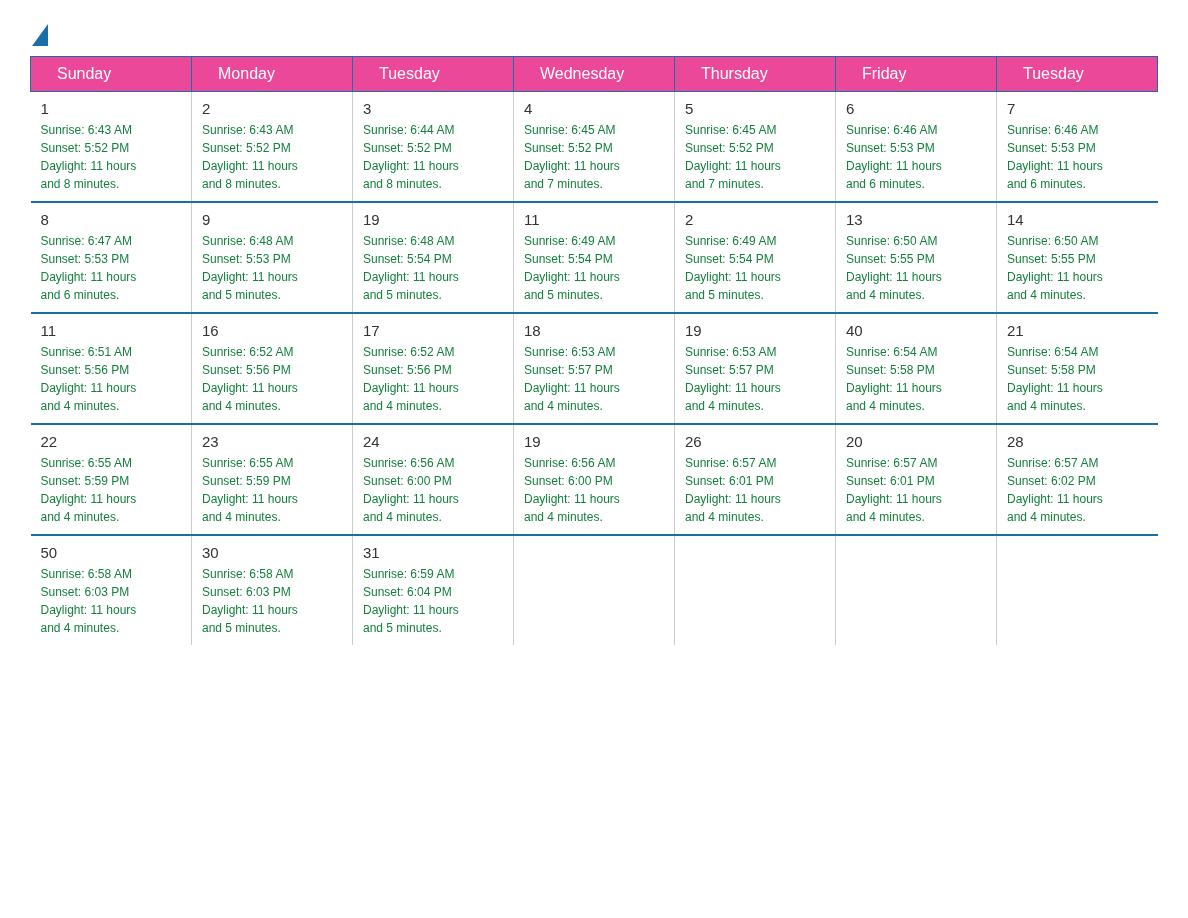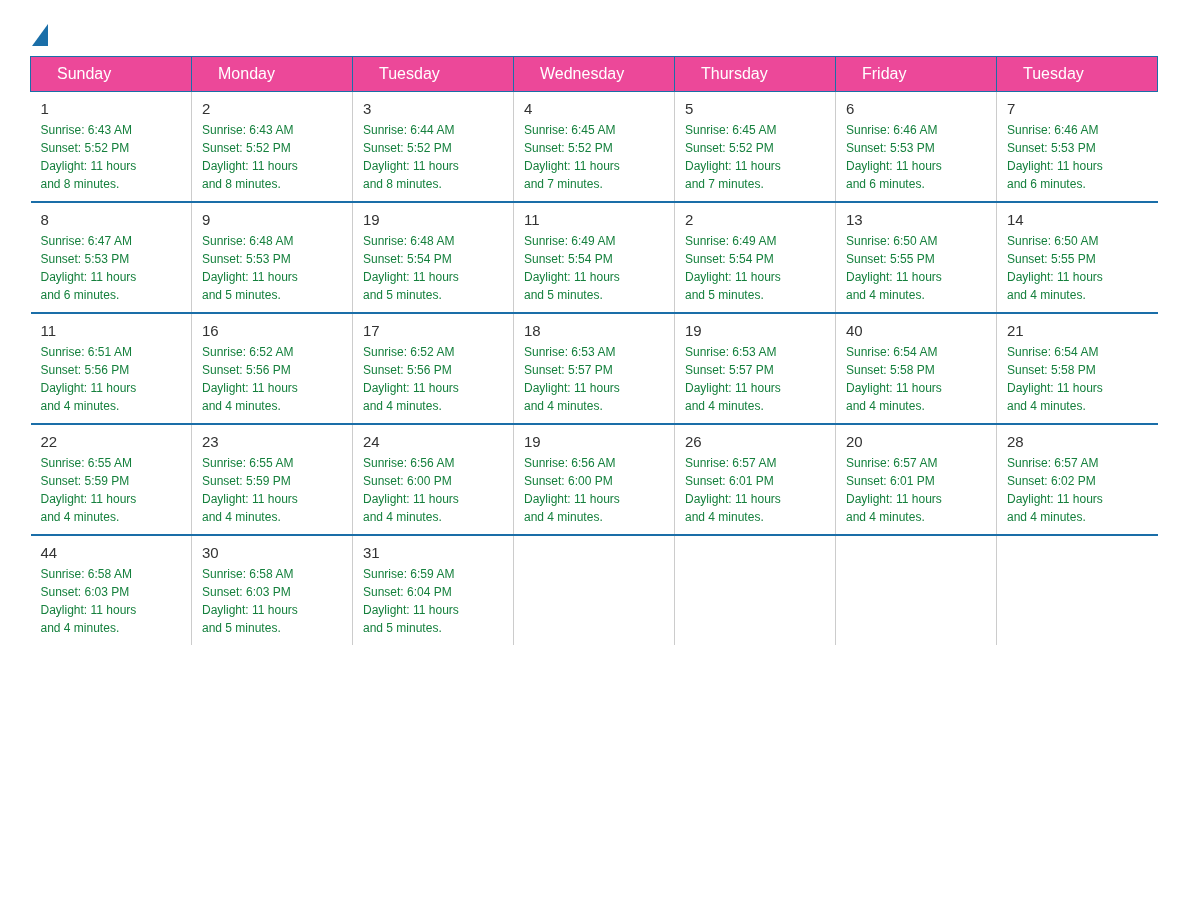--- a/index.html
+++ b/index.html
@@ -249,21 +249,21 @@
           <span class="day-num">20</span>
           <div class="day-detail">Sunrise: 6:57 AM<br>Sunset: 6:01 PM<br>Daylight: 11 hours<br>and 4 minutes.</div>
         </td>
         <td>
           <span class="day-num">28</span>
           <div class="day-detail">Sunrise: 6:57 AM<br>Sunset: 6:02 PM<br>Daylight: 11 hours<br>and 4 minutes.</div>
         </td>
       </tr>
       <tr>
         <td>
-          <span class="day-num">44</span>
+          <span class="day-num">50</span>
           <div class="day-detail">Sunrise: 6:58 AM<br>Sunset: 6:03 PM<br>Daylight: 11 hours<br>and 4 minutes.</div>
         </td>
         <td>
           <span class="day-num">30</span>
           <div class="day-detail">Sunrise: 6:58 AM<br>Sunset: 6:03 PM<br>Daylight: 11 hours<br>and 5 minutes.</div>
         </td>
         <td>
           <span class="day-num">31</span>
           <div class="day-detail">Sunrise: 6:59 AM<br>Sunset: 6:04 PM<br>Daylight: 11 hours<br>and 5 minutes.</div>
         </td>

